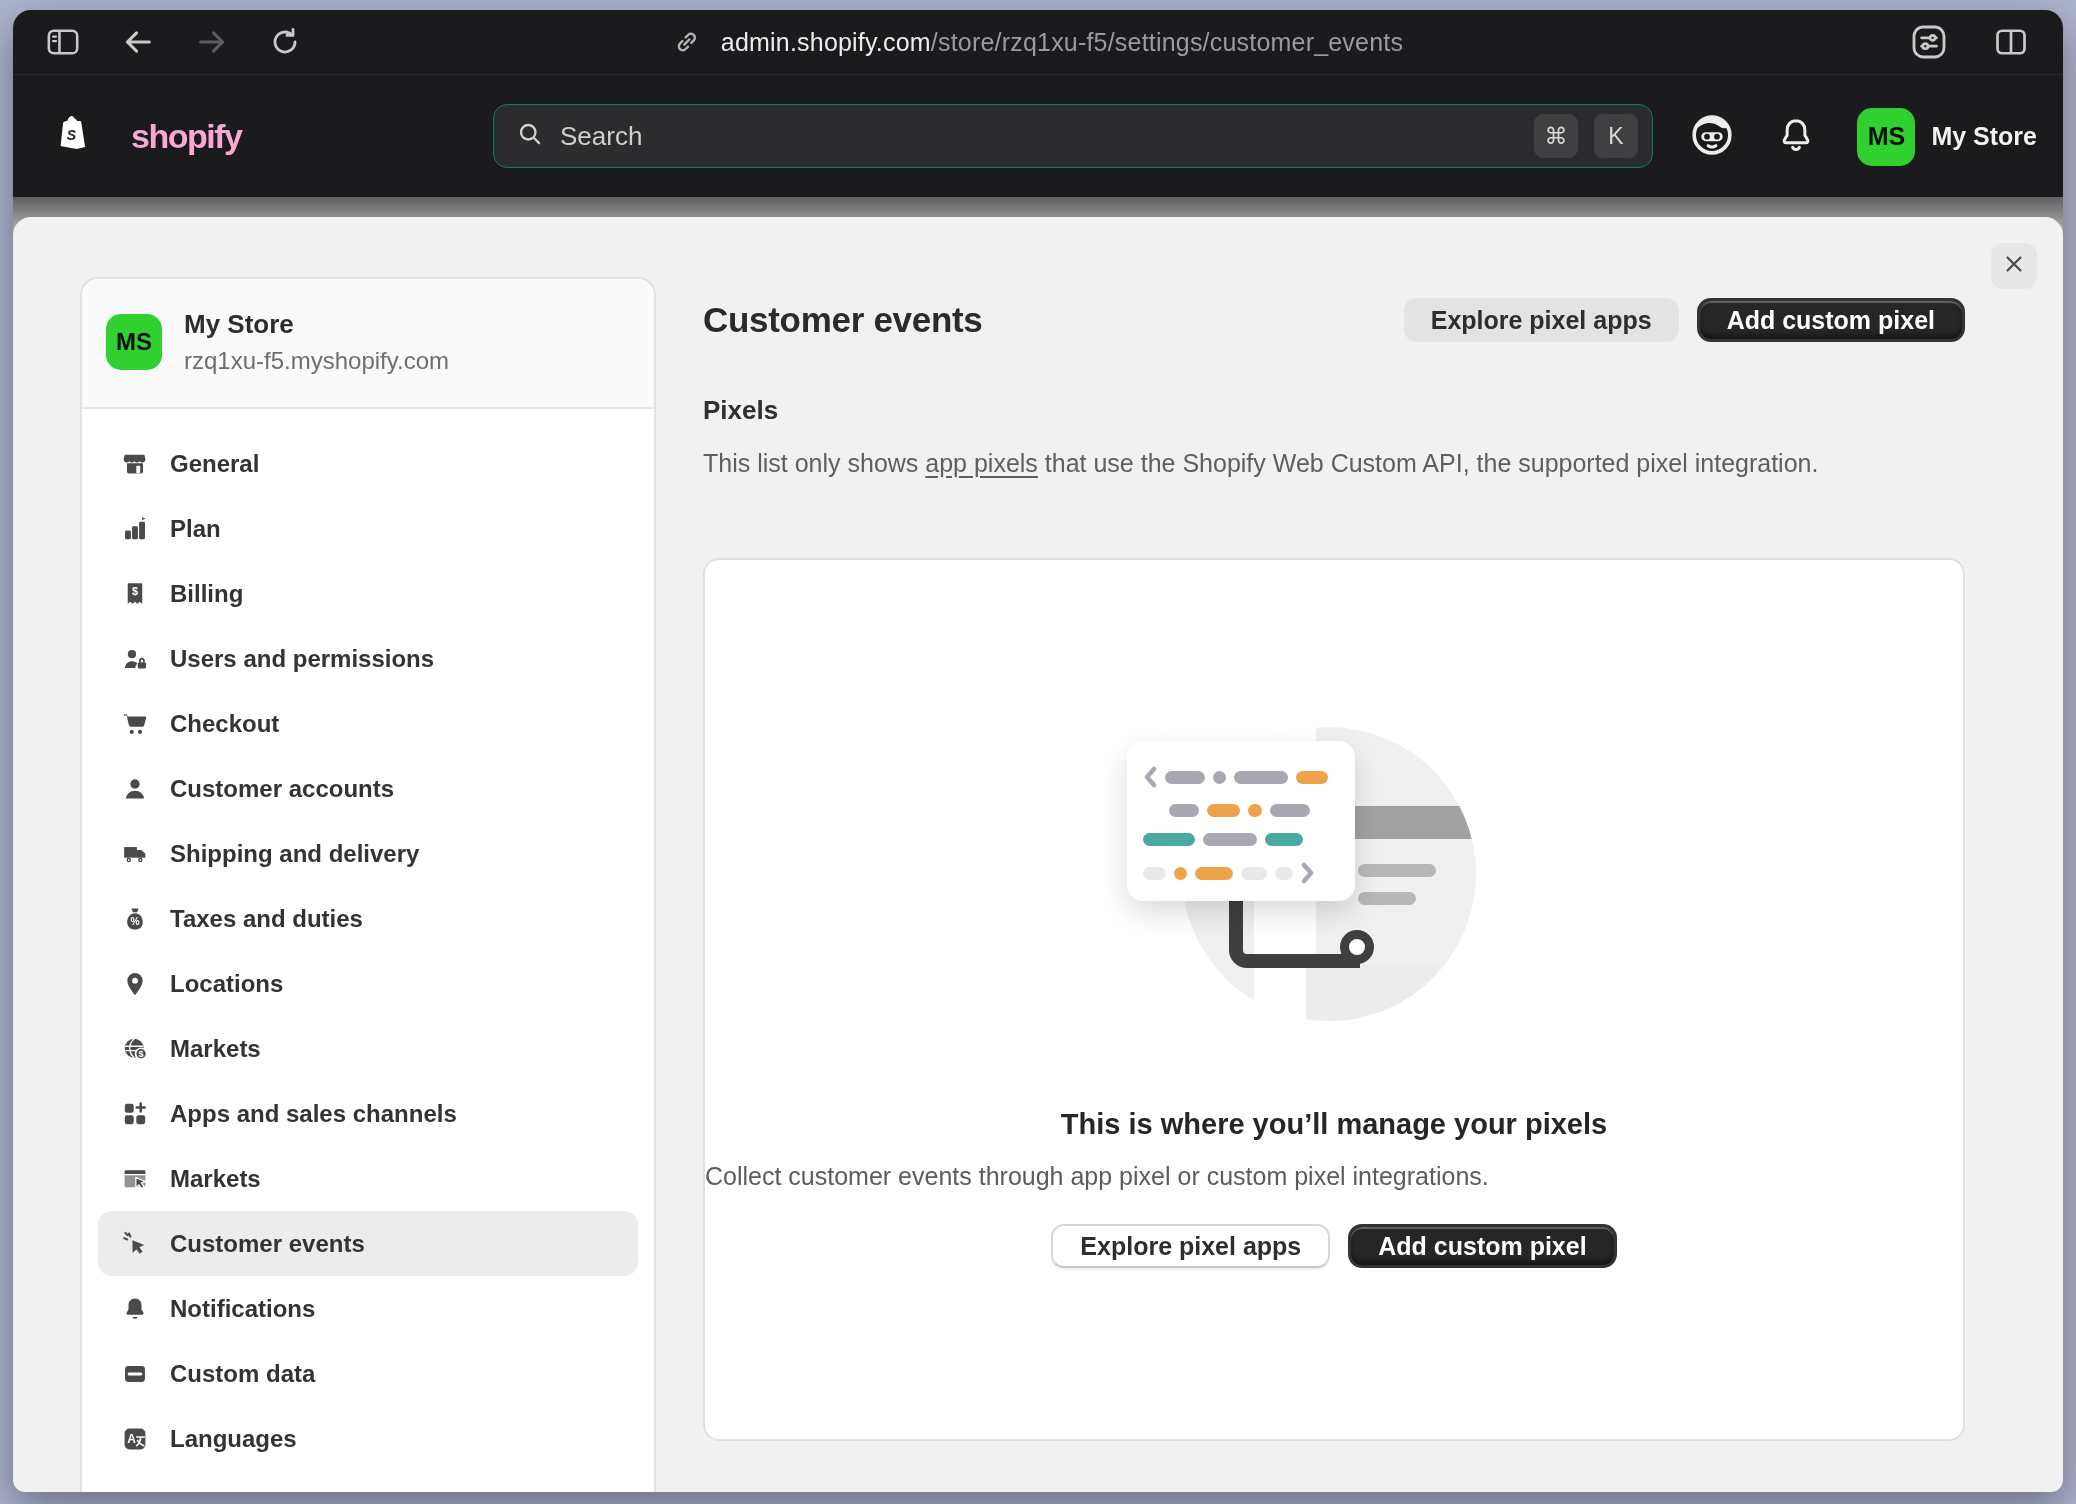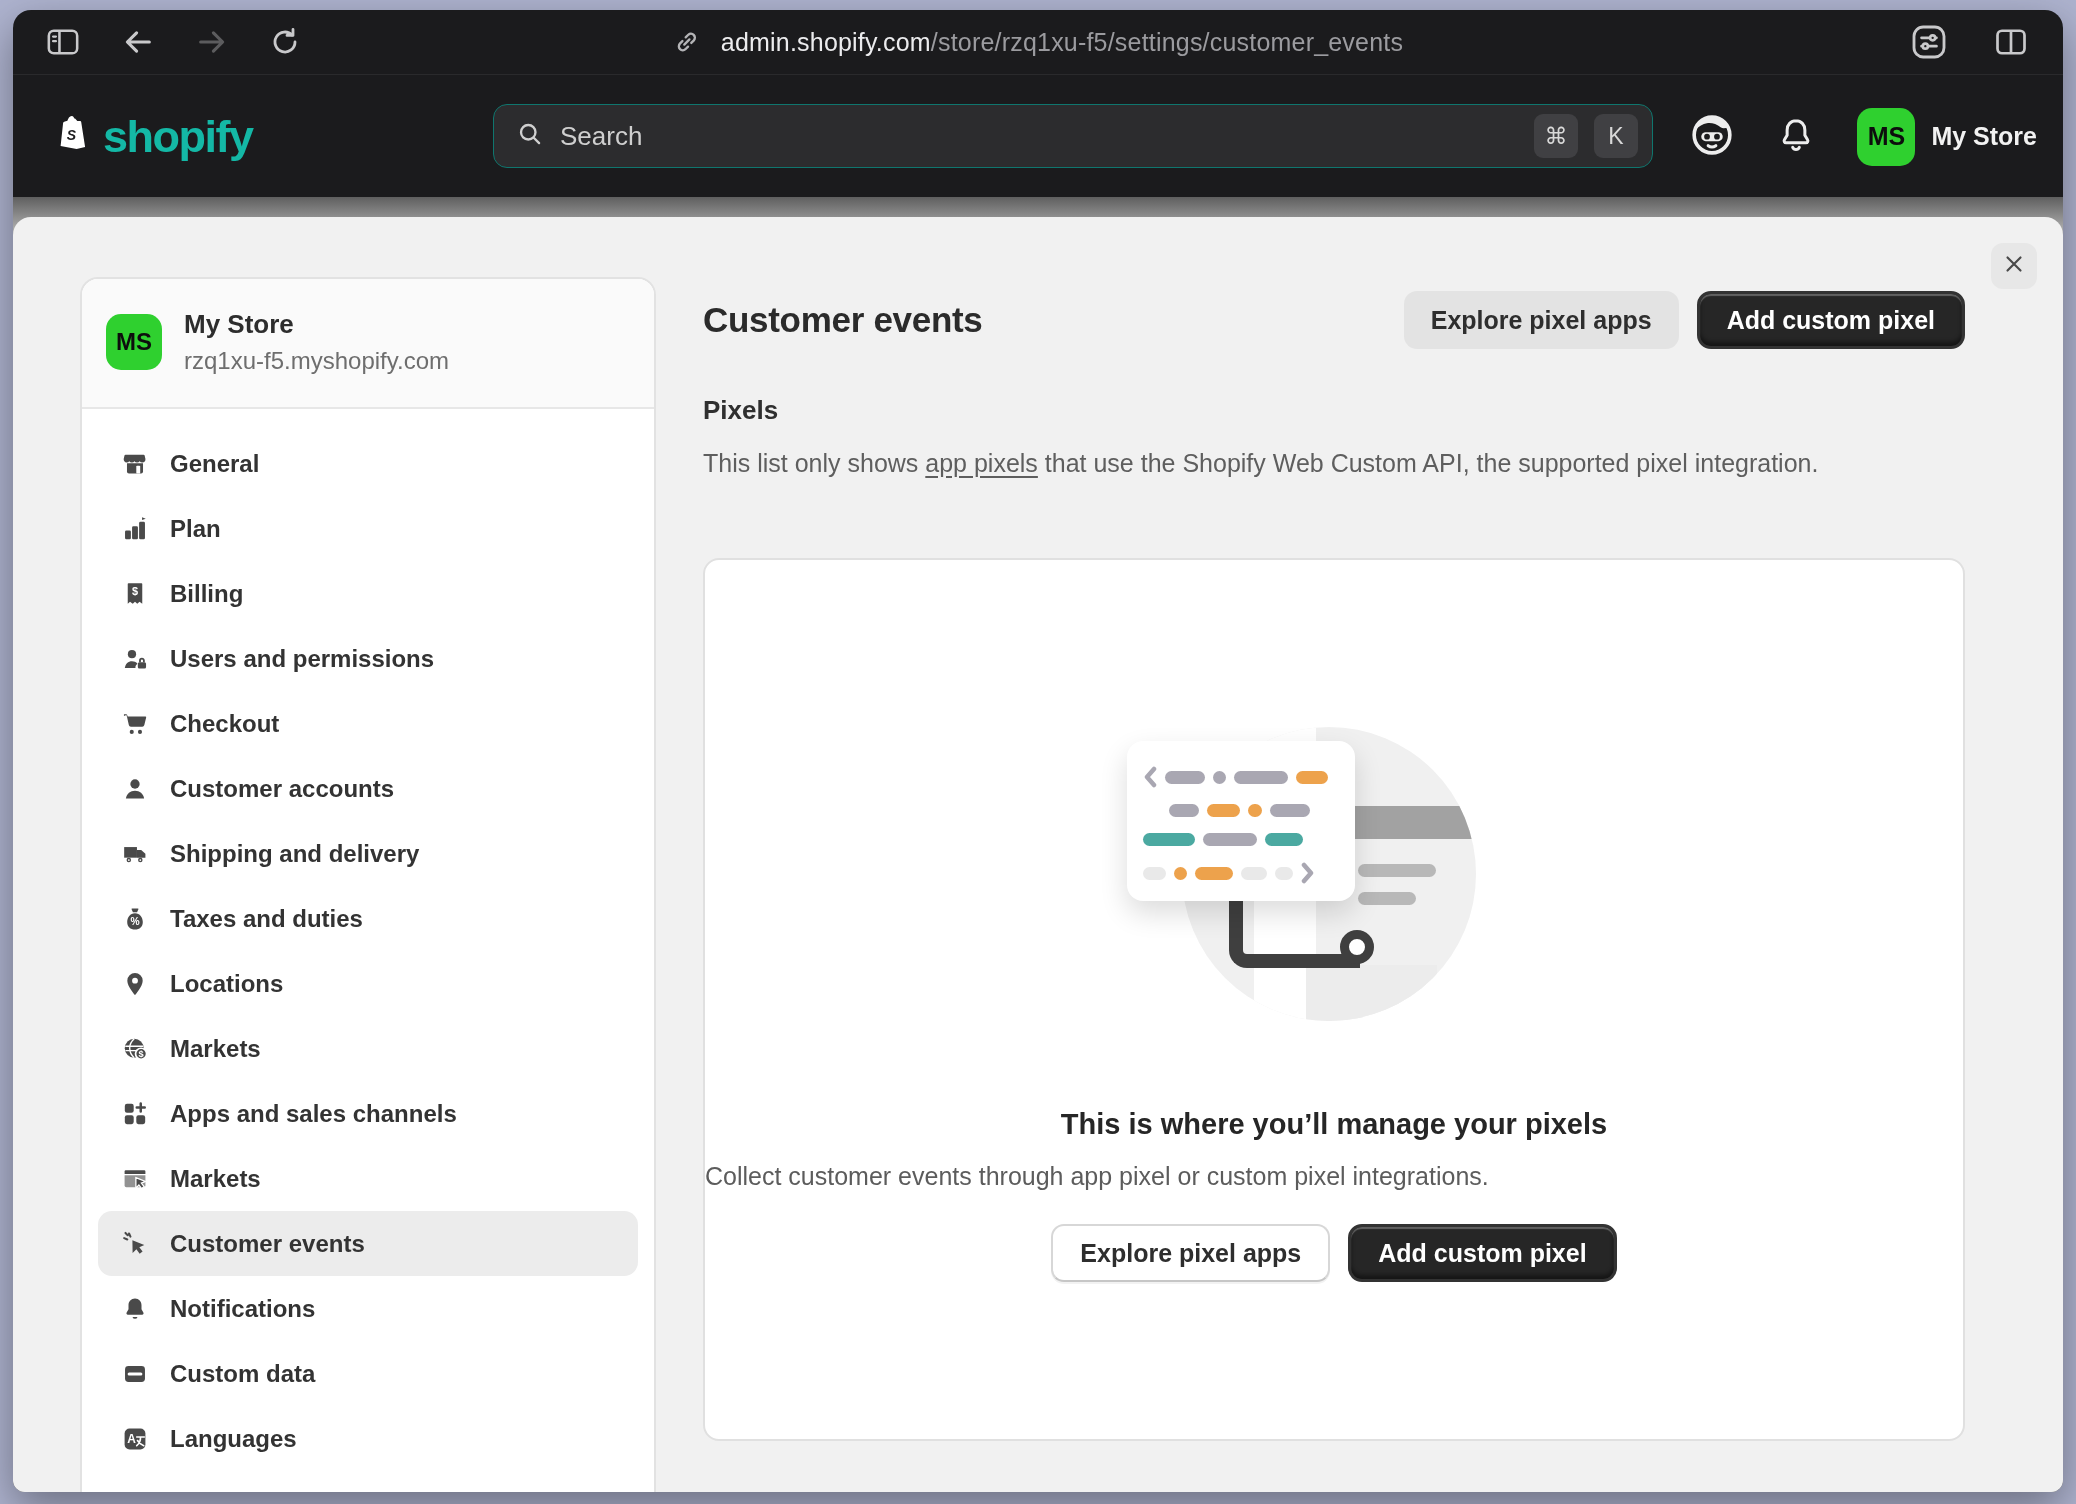--- a/index.html
+++ b/index.html
@@ -18,21 +18,21 @@
   .chrome{position:relative;height:64px;}
   .chrome-left{position:absolute;left:32px;top:0;height:64px;display:flex;align-items:center;gap:40px;}
   .chrome-right{position:absolute;right:34px;top:0;height:64px;display:flex;align-items:center;gap:44px;}
   .chrome svg{display:block;}
   .url-box{position:absolute;left:50%;top:0;transform:translateX(-50%);height:64px;display:flex;align-items:center;gap:12px;white-space:nowrap;}
   .url-text{font-size:25px;font-weight:500;color:#9b9b9f;letter-spacing:.2px;}
   .url-host{color:#ececee;margin-left:8px;}
   
   .shopbar{position:relative;height:123px;border-top:1px solid #2a2a2c;}
   .logo{position:absolute;left:40px;top:50%;transform:translateY(-50%);display:flex;align-items:center;gap:10px;}
-  .logo-text{color:#14b8a6;font-size:45px;font-weight:700;letter-spacing:-1.5px;}
+  .logo-text{color:#f9a8d4;font-size:34px;font-weight:700;letter-spacing:-1.5px;margin-left:28px;}
   .searchbar{
     position:absolute;left:480px;top:29px;width:1160px;height:64px;box-sizing:border-box;
     background:#2c2c2e;border:1px solid #0f766e;border-radius:14px;
     display:flex;align-items:center;gap:14px;padding:0 14px 0 22px;
   }
   .search-input{flex:1;background:transparent;border:none;outline:none;color:#e6e6e6;font-size:26px;font-family:inherit;}
   .search-input::placeholder{color:#cfcfcf;opacity:1;}
   .kbd{min-width:44px;height:44px;box-sizing:border-box;background:#404043;border-radius:9px;color:#d8d8d8;font-size:23px;display:flex;align-items:center;justify-content:center;padding:0 10px;}
   .kbd+.kbd{margin-left:2px;}
   .shop-right{position:absolute;right:26px;top:0;height:123px;display:flex;align-items:center;gap:42px;}
@@ -55,21 +55,21 @@
   .side-menu{padding:22px 16px;}
   .side-item{display:flex;align-items:center;gap:22px;height:65px;padding:0 24px;border-radius:14px;cursor:pointer;}
   .side-item.selected{background:#ececec;}
   .side-icon{width:26px;height:26px;flex:none;}
   .side-icon svg{width:26px;height:26px;display:block;fill:#4a4a4a;}
   .side-label{font-size:24px;font-weight:600;color:#333;}
   
   .content-header{position:absolute;left:690px;top:74px;width:1262px;height:58px;display:flex;align-items:center;}
   .page-title{font-size:35px;font-weight:700;color:#2b2b2b;letter-spacing:-.3px;flex:1;}
   .actions{display:flex;gap:18px;}
-  .btn{height:58px;box-sizing:border-box;border:none;border-radius:13px;font-size:25px;font-weight:600;display:flex;align-items:center;padding:0 27px;cursor:pointer;font-family:inherit;white-space:nowrap;}
+  .btn{height:44px;box-sizing:border-box;border:none;border-radius:13px;font-size:25px;font-weight:600;display:flex;align-items:center;padding:0 27px;cursor:pointer;font-family:inherit;white-space:nowrap;}
   .btn-gray{background:#e3e3e3;color:#2e2e2e;}
   .btn-dark{
     background:#262626;color:#fff;border:3px solid #333;border-radius:14px;
     box-shadow:inset 0 2px 1px rgba(255,255,255,.28), inset 0 -4px 4px rgba(0,0,0,.45);
   }
   .btn-white{background:#fff;color:#2e2e2e;border:2px solid #d7d7d7;border-bottom-color:#c6c6c6;box-shadow:0 2px 0 rgba(0,0,0,.05);}
   .section-heading{position:absolute;left:690px;top:178px;font-size:26px;font-weight:700;color:#2f2f2f;}
   .section-desc{position:absolute;left:690px;top:226px;width:1262px;font-size:25px;color:#5e5e5e;line-height:41px;}
   .section-desc a{color:#5e5e5e;text-decoration:underline;text-underline-offset:4px;cursor:pointer;}
   

